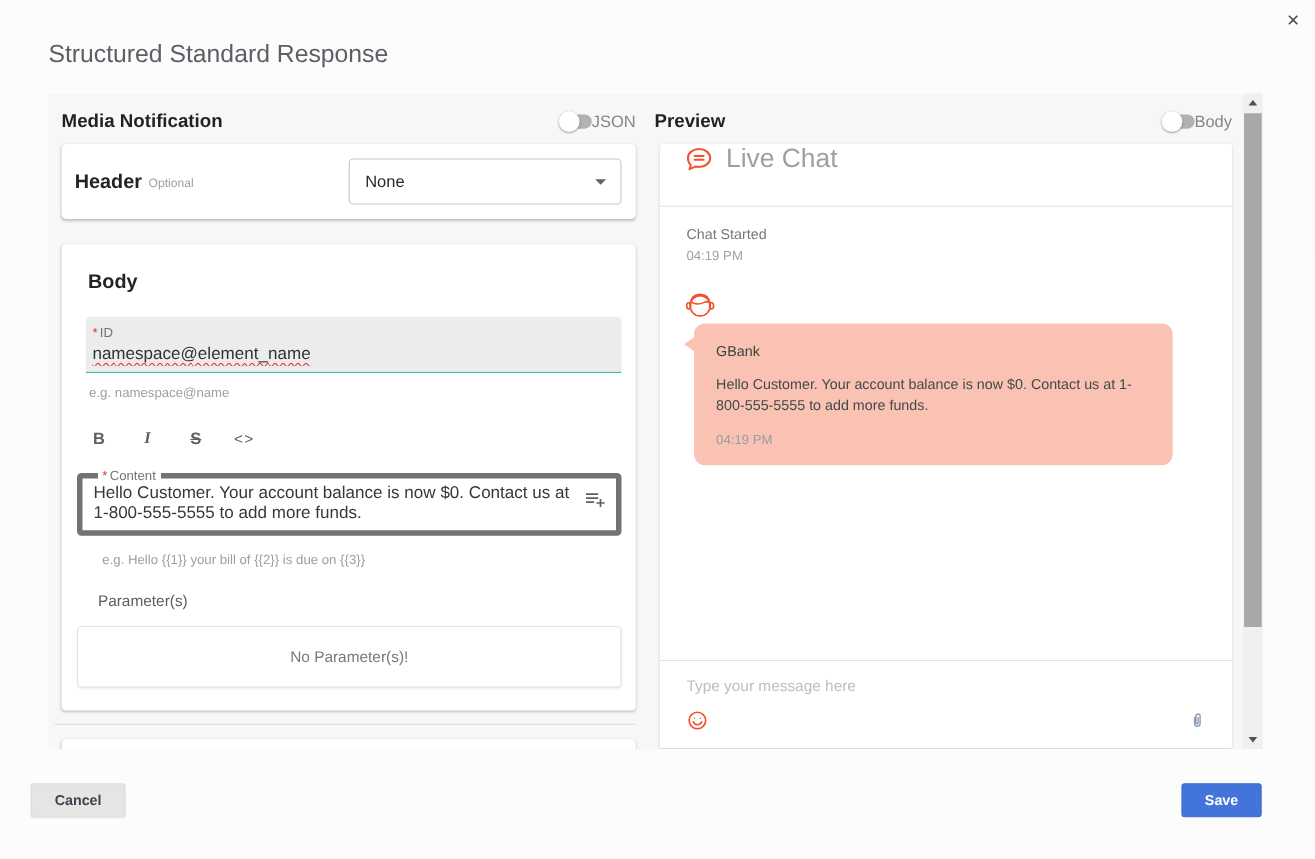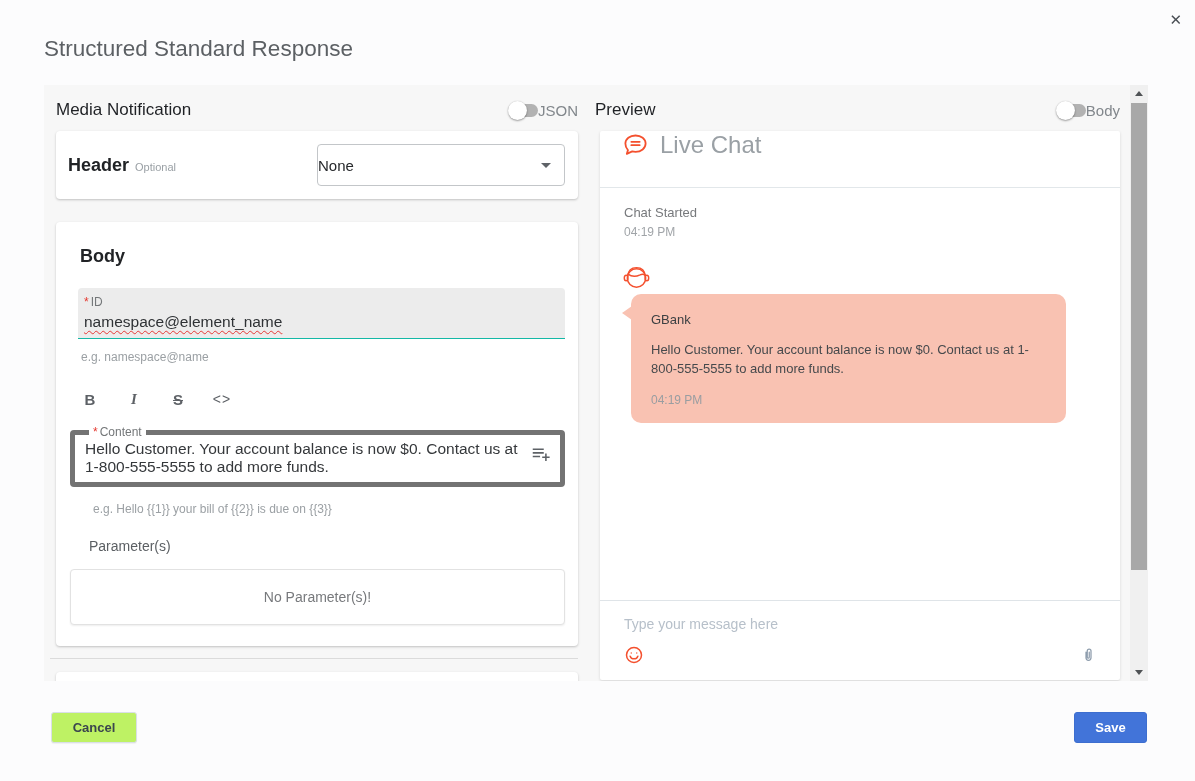--- a/index.html
+++ b/index.html
@@ -7,37 +7,37 @@
   body { font-family:"Liberation Sans", sans-serif; background:#fcfcfd; position:relative; }
 
   
   .close-btn { position:absolute; top:12px; right:13px; font-size:15px; color:#4a4f55; cursor:pointer; line-height:1; }
   .dialog-title { position:absolute; left:44px; top:36px; font-size:22.5px; color:#5c6064; font-weight:400; }
 
   
   .content { position:absolute; left:44px; top:85px; width:1086px; height:596px; background:#f7f7f7; overflow:hidden; }
 
   .panel-head { position:absolute; top:12px; height:26px; display:flex; align-items:center; justify-content:space-between; }
-  .panel-title { font-size:17px; font-weight:400; color:#1f2125; }
+  .panel-title { font-size:17px; font-weight:700; color:#1f2125; }
   .toggle-wrap { display:flex; align-items:center; }
   .toggle-label { font-size:15px; color:#82878c; }
   .switch { position:relative; width:27px; height:13px; background:#b2b2b2; border-radius:7px; cursor:pointer; }
   .switch .knob { position:absolute; left:-3px; top:-3px; width:19px; height:19px; background:#fff; border-radius:50%;
                   box-shadow:0 1px 2px rgba(0,0,0,.35), 0 0 1px rgba(0,0,0,.2); }
 
   .card { background:#fff; border-radius:4px; box-shadow:0 1px 3px rgba(0,0,0,.13), 0 1px 2px rgba(0,0,0,.1); }
 
   
   .head-left { left:12px; width:522px; }
   .header-card { position:absolute; left:12px; top:46px; width:522px; height:68px; display:flex; align-items:center; }
   .header-card .hdr-label { margin-left:12px; font-size:18px; font-weight:700; color:#212326; }
   .header-card .hdr-opt { margin-left:6px; font-size:11px; color:#9aa0a5; position:relative; top:2px; }
   .select-box { position:absolute; right:13px; top:13px; width:248px; height:42px; border:1px solid #c3c6c9; border-radius:4px;
                 background:#fff; display:flex; align-items:center; cursor:pointer; }
-  .select-box .sel-value { font-size:15px; color:#26282b; }
+  .select-box .sel-value { margin-left:14px; font-size:15px; color:#26282b; }
   .caret-down { position:absolute; right:13px; width:0; height:0; border-left:5px solid transparent; border-right:5px solid transparent; border-top:5px solid #5f6368; }
 
   .body-card { position:absolute; left:12px; top:137px; width:522px; height:424px; }
   .body-title { position:absolute; left:24px; top:24px; font-size:18px; font-weight:700; color:#212326; }
 
   .id-field { position:absolute; left:22px; right:13px; top:66px; height:51px; background:#ececec; border-radius:4px 4px 0 0;
               border-bottom:1px solid #14b8a6; padding:7px 10px 0 6px; cursor:text; }
   .fld-label { font-size:12px; color:#747779; }
   .req-star { color:#e5382f; margin-right:2px; font-size:12px; }
   .id-value { margin-top:4px; font-size:15.5px; color:#2f3235;
@@ -99,21 +99,21 @@
   .scrollbar { position:absolute; left:1130px; top:85px; width:18px; height:596px; background:#f0f0f0; }
   .sb-arrow { position:absolute; left:0; width:18px; height:17px; display:flex; align-items:center; justify-content:center; cursor:pointer; }
   .sb-up { top:0; } .sb-down { bottom:0; }
   .tri-up { width:0; height:0; border-left:4px solid transparent; border-right:4px solid transparent; border-bottom:5px solid #4f5255; }
   .tri-down { width:0; height:0; border-left:4px solid transparent; border-right:4px solid transparent; border-top:5px solid #4f5255; }
   .sb-thumb { position:absolute; left:1px; top:18px; width:16px; height:467px; background:#a8a8a8; cursor:grab; }
 
   
   .btn { position:absolute; top:712px; height:31px; border-radius:3px; font-size:13px; font-weight:700;
          display:flex; align-items:center; justify-content:center; cursor:pointer; font-family:"Liberation Sans", sans-serif; }
-  .btn-cancel { left:51px; width:86px; background:#bef264; border:1px solid #d9dfe7; color:#3b454e;
+  .btn-cancel { left:28px; width:86px; background:#e5e5e5; border:1px solid #d9dfe7; color:#3b454e;
                 box-shadow:0 1px 1px rgba(0,0,0,.05); }
   .btn-save { left:1074px; width:73px; background:#4274d9; border:1px solid #3d6ecf; color:#fff; }
 </style>
 </head>
 <body>
 
 <span class="close-btn">✕</span>
 <h1 class="dialog-title">Structured Standard Response</h1>
 
 <div class="content">

